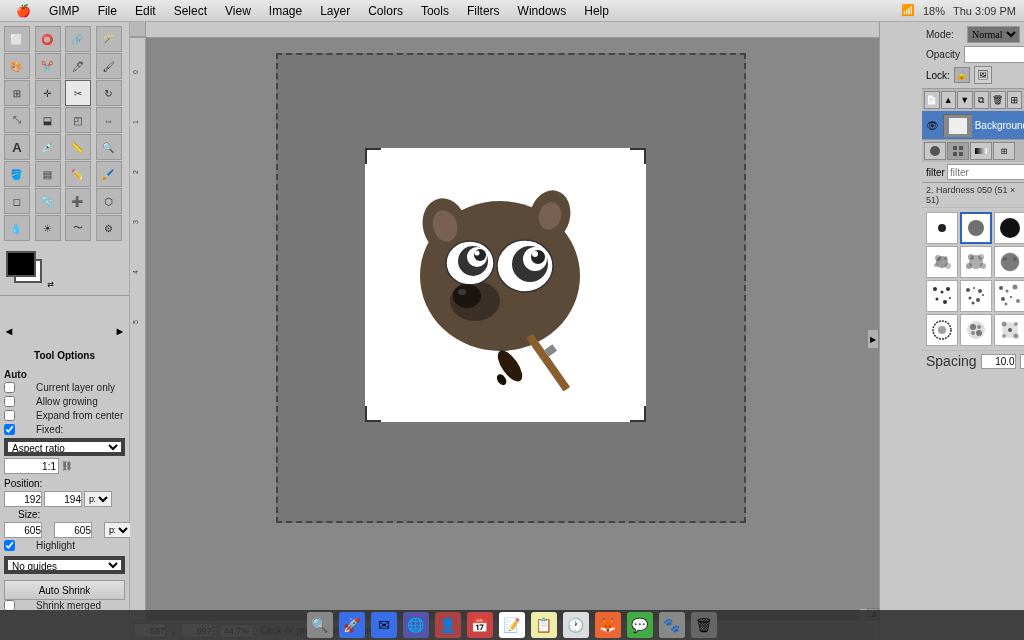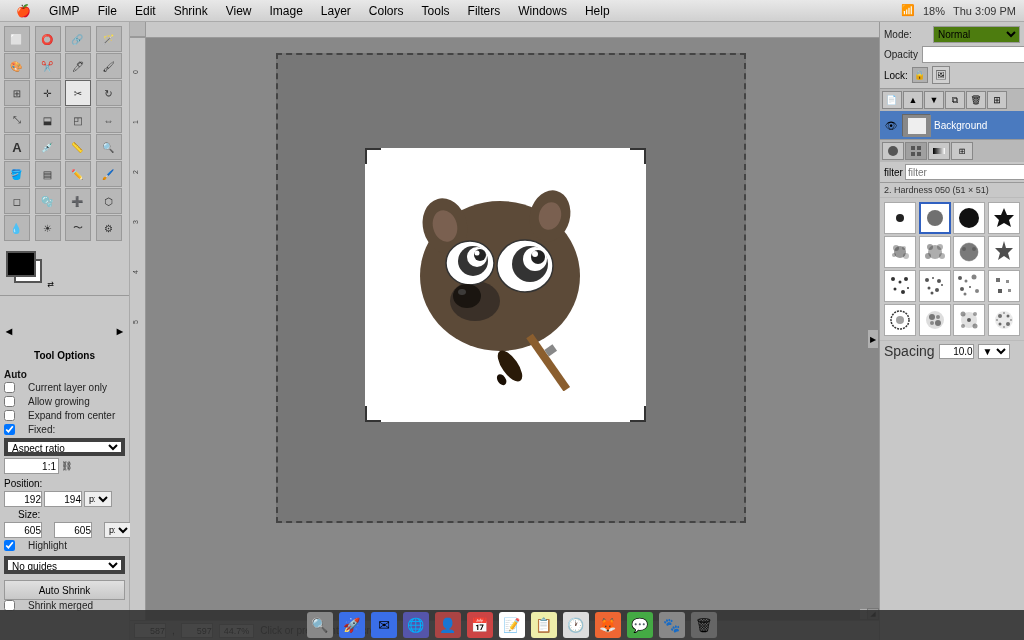--- a/index.html
+++ b/index.html
@@ -40,21 +40,21 @@
 
     #tool-options-panel {
       border-top: 1px solid #999; padding: 4px;
     }
     .tool-options-header {
       display: flex; align-items: center; justify-content: space-between;
       font-size: 10px; font-weight: bold; padding: 2px 2px 4px 2px;
     }
 
     .option-row {
-      display: flex; align-items: center; gap: 13px; margin-bottom: 3px; font-size: 10px;
+      display: flex; align-items: center; gap: 21px; margin-bottom: 3px; font-size: 10px;
     }
     .option-label { color: #222; font-size: 10px; }
     .option-checkbox { width: 11px; height: 11px; }
     .section-title { font-size: 10px; font-weight: bold; color: #111; margin: 4px 0 2px 0; }
 
     .option-select {
       width: 100%; height: 18px; font-size: 10px; background: white; border: 4px solid #404040;
     }
     .option-input {
       width: 55px; height: 16px; font-size: 10px; border: 1px solid #999; background: white; text-align: right; padding-right: 2px;
@@ -72,33 +72,33 @@
     
     #canvas-area {
       flex: 1; background: #888; overflow: hidden; position: relative;
       display: flex; flex-direction: column;
     }
 
     
     #right-panel {
       width: 145px; height: 100%; background: #c8c8c8;
       border-left: 1px solid #999;
-      display: flex; flex-direction: column;
+      display: flex; flex-direction: column; padding-left: 42px;
     }
 
     .right-section {
       border-bottom: 1px solid #999; padding: 4px;
     }
 
     .right-row {
       display: flex; align-items: center; gap: 4px; margin-bottom: 3px;
     }
     .right-label { font-size: 10px; color: #222; width: 45px; }
     .right-select {
-      flex: 1; height: 17px; font-size: 10px; background: #4d7c0f; border: 1px solid #999;
+      flex: 1; height: 17px; font-size: 10px; background: #737373; border: 1px solid #999; font-family: Liberation Serif, serif;
     }
     .right-input {
       flex: 1; height: 17px; font-size: 10px; background: white; border: 1px solid #999; text-align: right; padding-right: 2px;
     }
 
     .lock-row { display: flex; align-items: center; gap: 4px; font-size: 10px; }
     .lock-icon { width: 16px; height: 16px; background: #b0b0b0; border: 1px solid #888; display: flex; align-items: center; justify-content: center; font-size: 9px; }
     .lock-img { width: 18px; height: 18px; background: #d0d0d0; border: 1px solid #888; display: flex; align-items: center; justify-content: center; font-size: 9px; }
 
     
@@ -196,21 +196,21 @@
     }
   </style>
 </head>
 <body>
 
 <div id="menubar">
   <span class="menu-item">🍎</span>
   <span class="menu-item">GIMP</span>
   <span class="menu-item">File</span>
   <span class="menu-item">Edit</span>
-  <span class="menu-item">Shrink</span>
+  <span class="menu-item">Select</span>
   <span class="menu-item">View</span>
   <span class="menu-item">Image</span>
   <span class="menu-item">Layer</span>
   <span class="menu-item">Colors</span>
   <span class="menu-item">Tools</span>
   <span class="menu-item">Filters</span>
   <span class="menu-item">Windows</span>
   <span class="menu-item">Help</span>
   <div class="menu-right">
     <span>📶</span>

